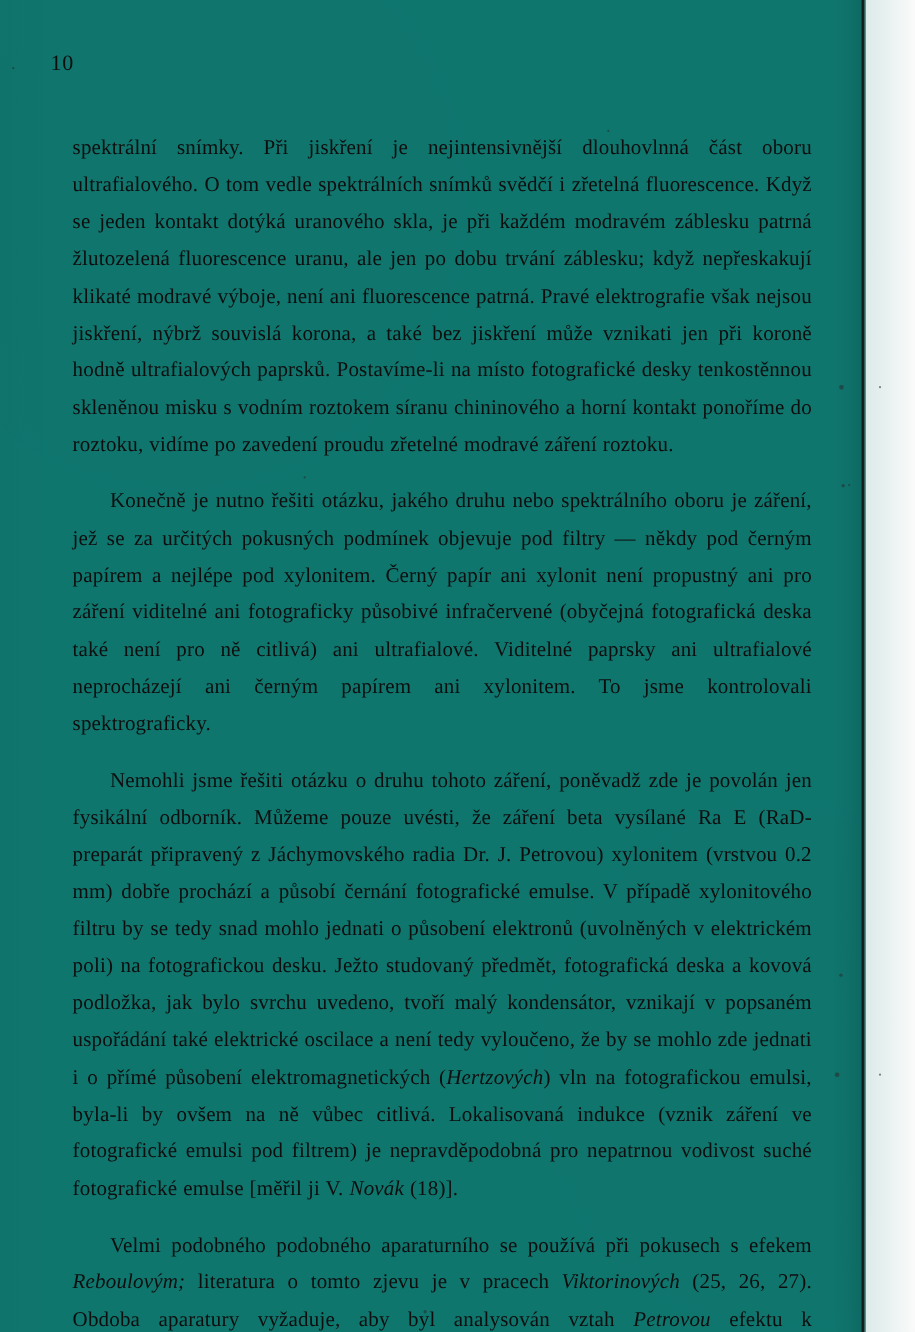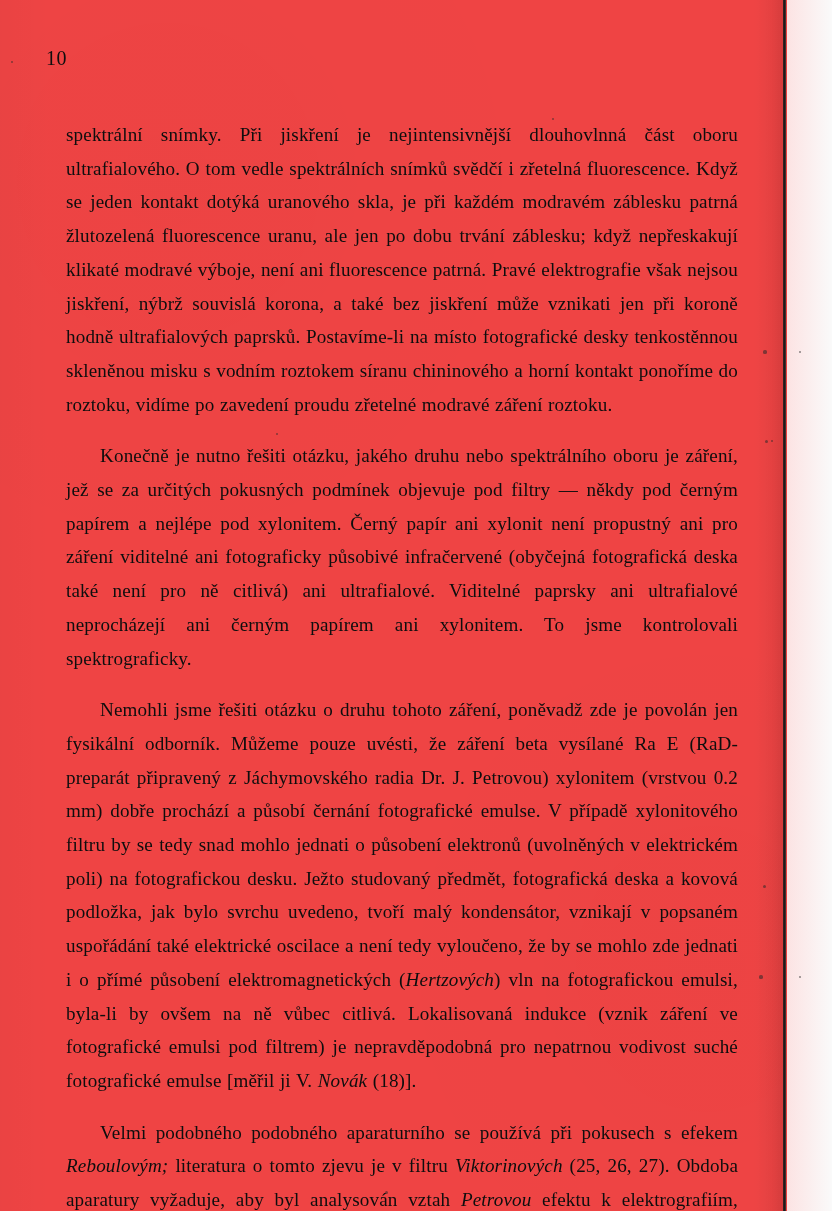--- a/index.html
+++ b/index.html
@@ -101,31 +101,31 @@
 
   i, em { }
 
   .ink {
     filter: contrast(1.06);
   }
 </style>
 </head>
 <body>
 
-<div class="page" style="background: #ef4444; color: rgb(20, 20, 20);">
+<div class="page" style="background: #0f766e; color: rgb(20, 20, 20);">
 
   <div class="paper-tone"></div>
 
   <div class="folio ink">10</div>
 
   <div class="textblock ink">
     <p class="para"><span>spektrální snímky. Při jiskření je nejintensivnější dlouhovlnná část oboru ultrafialového. O tom vedle spektrálních snímků svědčí i zřetelná fluorescence. Když se jeden kontakt dotýká uranového skla, je při každém modravém záblesku patrná žlutozelená fluorescence uranu, ale jen po dobu trvání záblesku; když nepřeskakují klikaté modravé výboje, není ani fluorescence patrná. Pravé elektrografie však nejsou jiskření, nýbrž souvislá korona, a také bez jiskření může vznikati jen při koroně hodně ultrafialových paprsků. Postavíme-li na místo fotografické desky tenkostěnnou skleněnou misku s vodním roztokem síranu chininového a horní kontakt ponoříme do roztoku, vidíme po zavedení proudu zřetelné modravé záření roztoku.</span></p>
     <p class="para indent"><span>Konečně je nutno řešiti otázku, jakého druhu nebo spektrálního oboru je záření, jež se za určitých pokusných podmínek objevuje pod filtry — někdy pod černým papírem a nejlépe pod xylonitem. Černý papír ani xylonit není propustný ani pro záření viditelné ani fotograficky působivé infračervené (obyčejná fotografická deska také není pro ně citlivá) ani ultrafialové. Viditelné paprsky ani ultrafialové neprocházejí ani černým papírem ani xylonitem. To jsme kontrolovali spektrograficky.</span></p>
     <p class="para indent"><span>Nemohli jsme řešiti otázku o druhu tohoto záření, poněvadž zde je povolán jen fysikální odborník. Můžeme pouze uvésti, že záření beta vysílané Ra E (RaD-preparát připravený z Jáchymovského radia Dr. J. Petrovou) xylonitem (vrstvou 0.2 mm) dobře prochází a působí černání fotografické emulse. V případě xylonitového filtru by se tedy snad mohlo jednati o působení elektronů (uvolněných v elektrickém poli) na fotografickou desku. Ježto studovaný předmět, fotografická deska a kovová podložka, jak bylo svrchu uvedeno, tvoří malý kondensátor, vznikají v popsaném uspořádání také elektrické oscilace a není tedy vyloučeno, že by se mohlo zde jednati i o přímé působení elektromagnetických (</span><i>Hertzových</i><span>) vln na fotografickou emulsi, byla-li by ovšem na ně vůbec citlivá. Lokalisovaná indukce (vznik záření ve fotografické emulsi pod filtrem) je nepravděpodobná pro nepatrnou vodivost suché fotografické emulse [měřil ji V. </span><i>Novák</i><span> (18)].</span></p>
-    <p class="para indent"><span>Velmi podobného podobného aparaturního se používá při pokusech s efekem </span><i>Reboulovým;</i><span> literatura o tomto zjevu je v filtru </span><i>Viktorinových</i><span> (25, 26, 27). Obdoba aparatury vyžaduje, aby byl analysován vztah </span><i>Petrovou</i><span> efektu k elektrografiím, ačkoliv je podstatný rozdíl ve vodi-</span></p>
+    <p class="para indent"><span>Velmi podobného podobného aparaturního se používá při pokusech s efekem </span><i>Reboulovým;</i><span> literatura o tomto zjevu je v pracech </span><i>Viktorinových</i><span> (25, 26, 27). Obdoba aparatury vyžaduje, aby byl analysován vztah </span><i>Petrovou</i><span> efektu k elektrografiím, ačkoliv je podstatný rozdíl ve vodi-</span></p>
   </div>
 
   <div class="scan-edge-smudge"></div>
   <div class="scan-edge"></div>
   <div class="scan-edge-right"></div>
 
   <div id="specks">
       <div class="speck" style="left: 10.6px; top: 60.6px; width: 2.8px; height: 2.8px;"></div>
       <div class="speck" style="left: 763.4px; top: 350.4px; width: 3.2px; height: 3.2px;"></div>
       <div class="speck" style="left: 798.6px; top: 350.6px; width: 2.8px; height: 2.8px;"></div>

